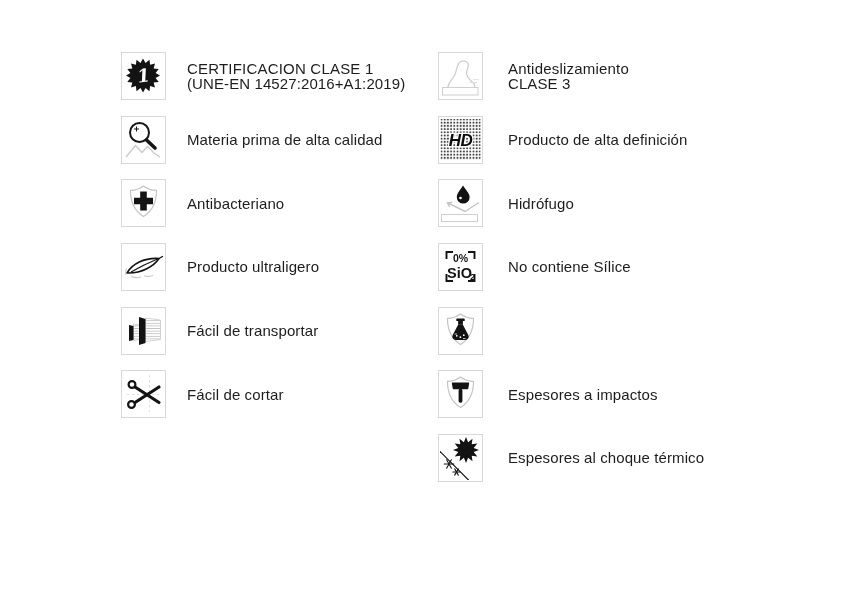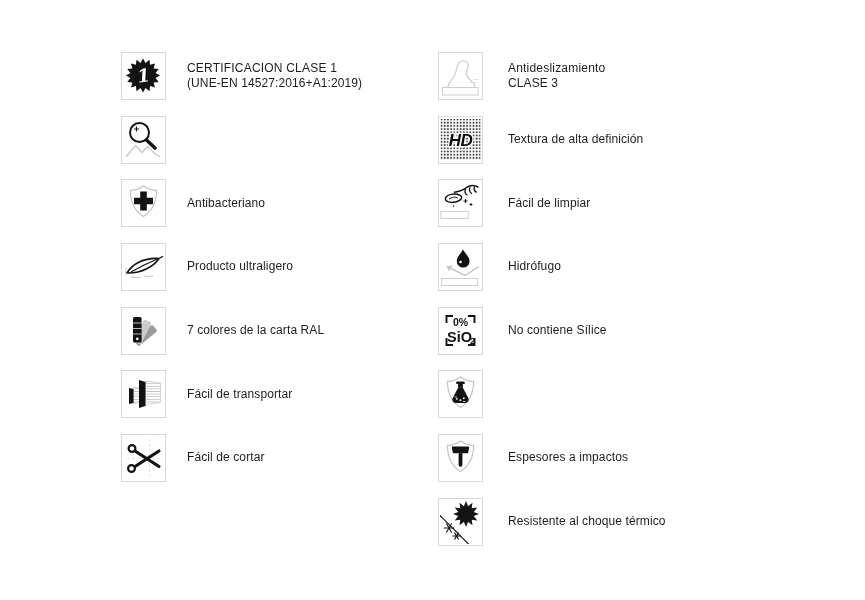--- a/index.html
+++ b/index.html
@@ -9,21 +9,21 @@
   }
   .col{position:absolute;top:52px;display:flex;flex-direction:column;gap:15.7px;}
   .col.left{left:121px;}
   .col.right{left:438px;justify-content:center;}
   .row{display:flex;align-items:center;height:48px;}
   .icon-box{
     width:45px;height:48px;box-sizing:border-box;border:1px solid #d8d8d8;background:#fff;
     display:flex;align-items:center;justify-content:center;flex:0 0 auto;
   }
   .icon-box svg{display:block;}
-  .label{font-size:12px;line-height:15.5px;letter-spacing:0.1px;white-space:nowrap;}
+  .label{font-size:15px;line-height:15.5px;letter-spacing:0.1px;white-space:nowrap;}
   .col.left .label{margin-left:21px;}
   .col.right .label{margin-left:25px;}
   .label .l1,.label .l2{display:block;}
   .cert .label .l1{letter-spacing:0.2px;}
 </style>
 </head>
 <body>
 
 <div class="sheet">
 
@@ -46,20 +46,24 @@
 
     <div class="row">
       <div class="icon-box">
         <svg width="41" height="44" viewBox="0 0 41 44">
           <path d="M3,39 L12.5,27.5 L19,34.5 L24.5,28.5 L31,35 L37,39" fill="none" stroke="#c9c9c9" stroke-width="1.3"></path>
           <circle cx="16.5" cy="14.5" r="9.5" fill="#ffffff" stroke="#151515" stroke-width="2"></circle>
           <path d="M11,11 h5 M13.5,8.5 v5" stroke="#151515" stroke-width="1"></path>
           <line x1="23.5" y1="22" x2="32" y2="30" stroke="#151515" stroke-width="3.6" stroke-linecap="round"></line>
         </svg>
       </div>
+      <div class="label">
+        <span class="l1">Materia prima de alta calidad</span>
+        <span class="l2"></span>
+      </div>
     </div>
 
     <div class="row">
       <div class="icon-box">
         <svg width="41" height="44" viewBox="0 0 41 44">
           <path d="M20.5,5 C25,8.2 29.5,9.3 33.5,9.4 C33.5,20.5 30,29.5 20.5,35.5 C11,29.5 7.5,20.5 7.5,9.4 C11.5,9.3 16,8.2 20.5,5 Z" fill="#ffffff" stroke="#c4c4c4" stroke-width="1.2"></path>
           <path d="M17.2,10.5 h6.6 v6.2 h6.2 v6.6 h-6.2 v6.2 h-6.6 v-6.2 h-6.2 v-6.6 h6.2 z" fill="#131313"></path>
         </svg>
       </div>
       <div class="label">
@@ -79,41 +83,20 @@
           <path d="M3.5,23.5 Q2,26.5 3,30" fill="none" stroke="#c9c9c9" stroke-width="1.1"></path>
           <path d="M21,31 Q26,32 30,30.5" fill="none" stroke="#c9c9c9" stroke-width="1.1"></path>
         </svg>
       </div>
       <div class="label">
         <span class="l1">Producto ultraligero</span>
         <span class="l2"></span>
       </div>
     </div>
 
-    <div class="row">
-      <div class="icon-box">
-        <svg width="41" height="44" viewBox="0 0 41 44">
-          <g transform="rotate(50 12.5 31.5)">
-              <rect x="11" y="8.5" width="8.2" height="24.5" rx="1.6" fill="#9b9b9b"></rect>
-            </g>
-          <g transform="rotate(26 12.5 31.5)">
-              <rect x="11" y="8.5" width="8.2" height="24.5" rx="1.6" fill="#cccccc"></rect>
-            </g>
-          <rect x="10" y="8" width="8.6" height="25.5" rx="1.6" fill="#131313"></rect>
-          <line x1="10" y1="14" x2="18.6" y2="14" stroke="#ffffff" stroke-width="0.7"></line>
-          <line x1="10" y1="19.5" x2="18.6" y2="19.5" stroke="#ffffff" stroke-width="0.7"></line>
-          <line x1="10" y1="25" x2="18.6" y2="25" stroke="#ffffff" stroke-width="0.7"></line>
-          <circle cx="14.3" cy="29.8" r="1.4" fill="#ffffff"></circle>
-        </svg>
-      </div>
-      <div class="label">
-        <span class="l1">7 colores de la carta RAL</span>
-        <span class="l2"></span>
-      </div>
-    </div>
 
     <div class="row">
       <div class="icon-box">
         <svg width="41" height="44" viewBox="0 0 41 44">
           <defs>
             <pattern id="hatch" width="4" height="2.6" patternUnits="userSpaceOnUse">
               <line x1="0" y1="1.3" x2="4" y2="1.3" stroke="#c3c3c3" stroke-width="0.9"></line>
             </pattern>
           </defs>
           <path d="M22.5,9 L37.5,11 L37.5,30.5 L22.5,32.5 Z" fill="url(#hatch)" stroke="#c9c9c9" stroke-width="0.8"></path>
@@ -170,45 +153,25 @@
           <defs>
             <pattern id="dots" width="3.2" height="3.2" patternUnits="userSpaceOnUse">
               <rect x="0.6" y="0.6" width="1.7" height="1.7" fill="#1a1a1a"></rect>
             </pattern>
           </defs>
           <rect x="0.5" y="1" width="40" height="41" fill="url(#dots)" opacity="0.9"></rect>
           <text x="20.5" y="27.5" text-anchor="middle" font-size="17" font-weight="bold" font-style="italic" font-family="Liberation Sans, sans-serif" fill="#0d0d0d" stroke="#ffffff" stroke-width="2.6" paint-order="stroke" letter-spacing="-0.5">HD</text>
         </svg>
       </div>
       <div class="label">
-        <span class="l1">Textura de alta definición</span>
-        <span class="l2"></span>
-      </div>
-    </div>
-
-    <div class="row">
-      <div class="icon-box">
-        <svg width="41" height="44" viewBox="0 0 41 44">
-          <path d="M38,6 C33.5,3.5 28.5,4.5 25,7.5 C22.2,9.8 18,10.6 14.5,11.2" fill="none" stroke="#131313" stroke-width="1.5" stroke-linecap="round"></path>
-          <path d="M25.5,8 C24.5,10.5 25.3,13 27.5,14.2" fill="none" stroke="#131313" stroke-width="1.3"></path>
-          <path d="M30,6.2 C29,9 29.8,11.6 32,12.8" fill="none" stroke="#131313" stroke-width="1.3"></path>
-          <path d="M34.5,5.4 C33.7,8 34.5,10.4 36.7,11.4" fill="none" stroke="#131313" stroke-width="1.3"></path>
-          <path d="M5.5,17 C7,13.3 15,12 19.5,14 C23.5,15.8 21.5,19.7 15.5,21 C9.5,22.3 4.5,20.3 5.5,17 Z" fill="#ffffff" stroke="#131313" stroke-width="1.4"></path>
-          <path d="M9,18 C11.5,16 16,15.5 18,17.3" fill="none" stroke="#131313" stroke-width="1"></path>
-          <path d="M25.5,18 v4 M23.5,20 h4" stroke="#131313" stroke-width="1.1"></path>
-          <path d="M31,22.1 v2.8 M29.6,23.5 h2.8" stroke="#131313" stroke-width="1"></path>
-          <circle cx="13.5" cy="25" r="0.8" fill="#131313"></circle>
-          <rect x="0.8" y="30.5" width="27.5" height="7" fill="#ffffff" stroke="#cfcfcf" stroke-width="1"></rect>
-        </svg>
-      </div>
-      <div class="label">
-        <span class="l1">Fácil de limpiar</span>
-        <span class="l2"></span>
-      </div>
-    </div>
+        <span class="l1">Producto de alta definición</span>
+        <span class="l2"></span>
+      </div>
+    </div>
+
 
     <div class="row">
       <div class="icon-box">
         <svg width="41" height="44" viewBox="0 0 41 44">
           <path d="M39,21.5 L25,30.5 L8,22" fill="none" stroke="#c4c4c4" stroke-width="1.4"></path>
           <path d="M12.3,21.2 L7.5,21.8 L9.6,26" fill="none" stroke="#c4c4c4" stroke-width="1.4"></path>
           <path d="M23,4.5 C20.5,9 16.8,11.8 16.8,16.2 A6.4,6.4 0 0 0 29.6,16.2 C29.6,11.8 25.5,9 23,4.5 Z" fill="#131313"></path>
           <circle cx="20.5" cy="17" r="1.3" fill="#ffffff"></circle>
           <rect x="1.5" y="33.5" width="36" height="7" fill="#ffffff" stroke="#cfcfcf" stroke-width="1"></rect>
         </svg>
@@ -274,19 +237,19 @@
             <line x1="4.2" y1="28" x2="13.8" y2="28"></line>
             <line x1="6.6" y1="23.8" x2="11.4" y2="32.2"></line>
             <line x1="6.6" y1="32.2" x2="11.4" y2="23.8"></line>
             <line x1="12.9" y1="36" x2="20.1" y2="36"></line>
             <line x1="14.7" y1="32.9" x2="18.3" y2="39.1"></line>
             <line x1="14.7" y1="39.1" x2="18.3" y2="32.9"></line>
           </g>
         </svg>
       </div>
       <div class="label">
-        <span class="l1">Resistente al choque térmico</span>
+        <span class="l1">Espesores al choque térmico</span>
         <span class="l2"></span>
       </div>
     </div>
 
   </div>
 </div>
 
 </body></html>

